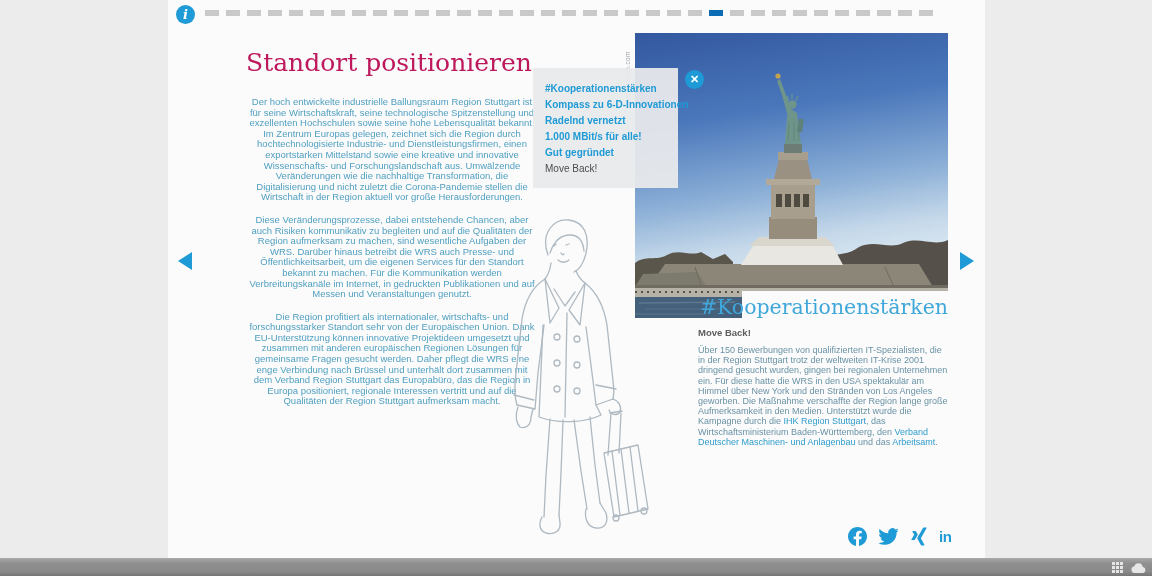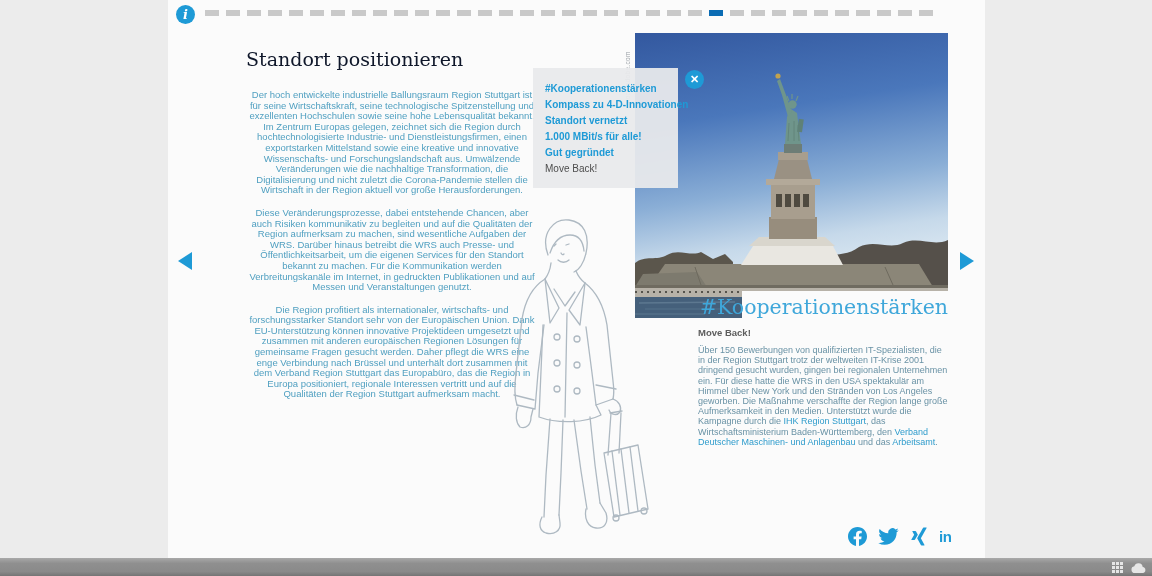--- a/index.html
+++ b/index.html
@@ -11,21 +11,21 @@
   .info-btn{position:absolute;left:8px;top:5px;width:19px;height:19px;border-radius:50%;
             background:#1e9ad6;color:#fff;text-align:center;line-height:19px;
             font-family:"DejaVu Serif",serif;font-style:italic;font-weight:bold;font-size:13px;cursor:pointer;}
   .progress{position:absolute;left:37px;top:10px;display:flex;gap:7px;}
   .dash{width:14px;height:6px;background:#c9c9c9;display:inline-block;cursor:pointer;}
   .dash.active{background:#0b6cb4;}
 
   
   .article{position:absolute;left:78px;top:48px;width:292px;}
   .article h1{margin:0 0 20px 0;font-family:"DejaVu Serif",serif;font-weight:500;
-              font-size:19px;color:#0f172a;letter-spacing:0;}
+              font-size:25px;color:#be185d;letter-spacing:0;}
   .article p{margin:0 0 12px 0;font-size:9.5px;line-height:10.6px;color:#4f9fc0;text-align:center;}
 
   
   .arrow{position:absolute;width:0;height:0;border-top:9px solid transparent;border-bottom:9px solid transparent;cursor:pointer;}
   .arrow.prev{left:10px;top:252px;border-right:14px solid #1e9ad6;}
   .arrow.next{left:792px;top:252px;border-left:14px solid #1e9ad6;}
 
   
   .photo{position:absolute;left:467px;top:33px;width:313px;height:285px;overflow:hidden;}
   .photo-credit{position:absolute;left:456px;top:105px;transform:rotate(-90deg);transform-origin:0 0;
@@ -221,22 +221,22 @@
     <div class="photo-credit">stock.adobe.com</div>
 
     <div class="hashtag-box">
       <span>#Kooperationenstärken</span>
     </div>
 
     <div class="overlay-menu">
       <div class="close-btn">✕</div>
       <div>
           <div class="menu-item">#Kooperationenstärken</div>
-          <div class="menu-item">Kompass zu 4-D-Innovationen</div>
-          <div class="menu-item">Standort vernetzt</div>
+          <div class="menu-item">Kompass zu 6-D-Innovationen</div>
+          <div class="menu-item">Radelnd vernetzt</div>
           <div class="menu-item">1.000 MBit/s für alle!</div>
           <div class="menu-item">Gut gegründet</div>
           <div class="menu-item current">Move Back!</div>
         </div>
     </div>
 
     <div class="story">
       <h3>Move Back!</h3>
       <div class="story-body"><span>Über 150 Bewerbungen von qualifizierten IT-Spezialisten, die in der Region Stuttgart trotz der weltweiten IT-Krise 2001 dringend gesucht wurden, gingen bei regionalen Unternehmen ein. Für diese hatte die WRS in den USA spektakulär am Himmel über New York und den Stränden von Los Angeles geworben. Die Maßnahme verschaffte der Region lange große Aufmerksamkeit in den Medien. Unterstützt wurde die Kampagne durch die </span><a class="story-link">IHK Region Stuttgart</a><span>, das Wirtschaftsministerium Baden-Württemberg, den </span><a class="story-link">Verband Deutscher Maschinen- und Anlagenbau</a><span> und das </span><a class="story-link">Arbeitsamt</a><span>.</span></div>
     </div>

